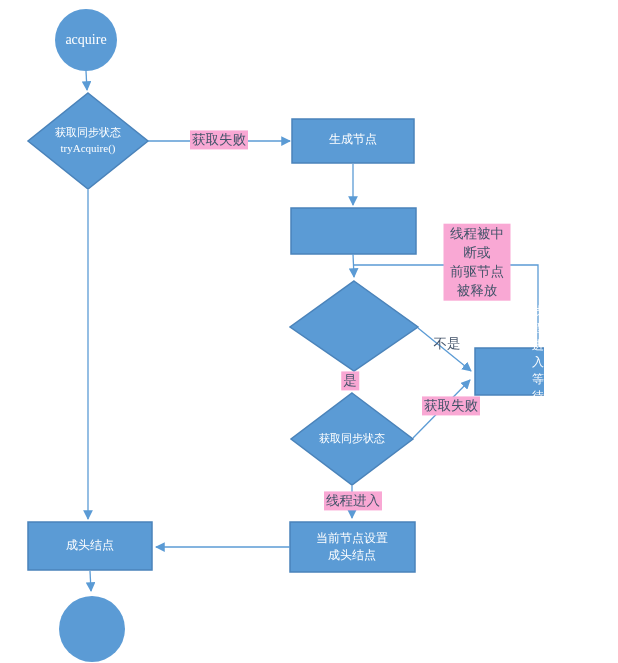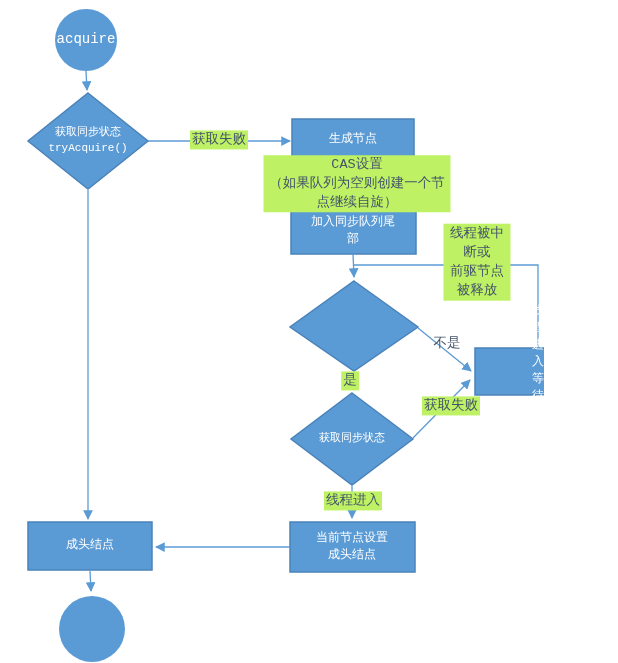--- a/index.html
+++ b/index.html
@@ -1,38 +1,38 @@
 <!DOCTYPE html>
 <html><head>
 <meta charset="utf-8">
 <style>
   html,body{margin:0;padding:0;background:#ffffff;}
   .stage{
     position:relative;
     width:544px;height:663px;
     background:#ffffff;
     overflow:hidden;
-    font-family:Liberation Mono, monospace;
+    font-family:Liberation Serif, serif;
   }
   .stage svg{position:absolute;left:0;top:0;}
   .lbl{
     position:absolute;
     transform:translate(-50%,-50%);
     white-space:pre-line;
     text-align:center;
     line-height:1.42;
     pointer-events:none;
   }
   .node-lbl{color:#ffffff;font-size:12px;}
   .node-lbl.diamond{font-size:11px;}
   .node-lbl.start{font-size:14px;}
   .edge-lbl{
     color:#44546a;
     font-size:13.5px;
-    background:#bef264;
+    background:#f9a8d4;
     padding:0 2px;
   }
   .edge-lbl.no-bg{background:transparent;}
 </style>
 </head>
 <body>
 
 <div class="stage">
 
   <svg width="618" height="663" viewBox="0 0 618 663">
@@ -68,32 +68,28 @@
       <line x1="352" y1="486" x2="352" y2="518" marker-end="url(#arw)"></line>
       <line x1="290" y1="547" x2="156" y2="547" marker-end="url(#arw)"></line>
       <line x1="90" y1="571" x2="91" y2="591" marker-end="url(#arw)"></line>
     </g>
   </svg>
 
   <div class="lbl node-lbl start" style="left:86px;top:40px">acquire</div>
   <div class="lbl node-lbl diamond" style="left:88px;top:141px">获取同步状态
 tryAcquire()</div>
   <div class="lbl node-lbl" style="left:353px;top:140px">生成节点</div>
-  <div class="lbl node-lbl" style="left:353px;top:231px">加入同步队列尾
-部</div>
   <div class="lbl node-lbl" style="left:538px;top:371px">线程进入
 等待状态</div>
   <div class="lbl node-lbl diamond" style="left:352px;top:439px">获取同步状态</div>
   <div class="lbl node-lbl" style="left:352px;top:547px">当前节点设置
 成头结点</div>
   <div class="lbl node-lbl" style="left:90px;top:546px">成头结点</div>
 
   <div class="lbl edge-lbl" style="left:219px;top:140px">获取失败</div>
-  <div class="lbl edge-lbl" style="left:357px;top:184px">CAS设置
-（如果队列为空则创建一个节点继续自旋）</div>
   <div class="lbl edge-lbl" style="left:477px;top:262px">线程被中断或
 前驱节点被释放</div>
   <div class="lbl edge-lbl no-bg" style="left:447px;top:344px">不是</div>
   <div class="lbl edge-lbl" style="left:350px;top:381px">是</div>
   <div class="lbl edge-lbl" style="left:451px;top:406px">获取失败</div>
   <div class="lbl edge-lbl" style="left:353px;top:501px">线程进入</div>
 
 </div>
 
 </body></html>

